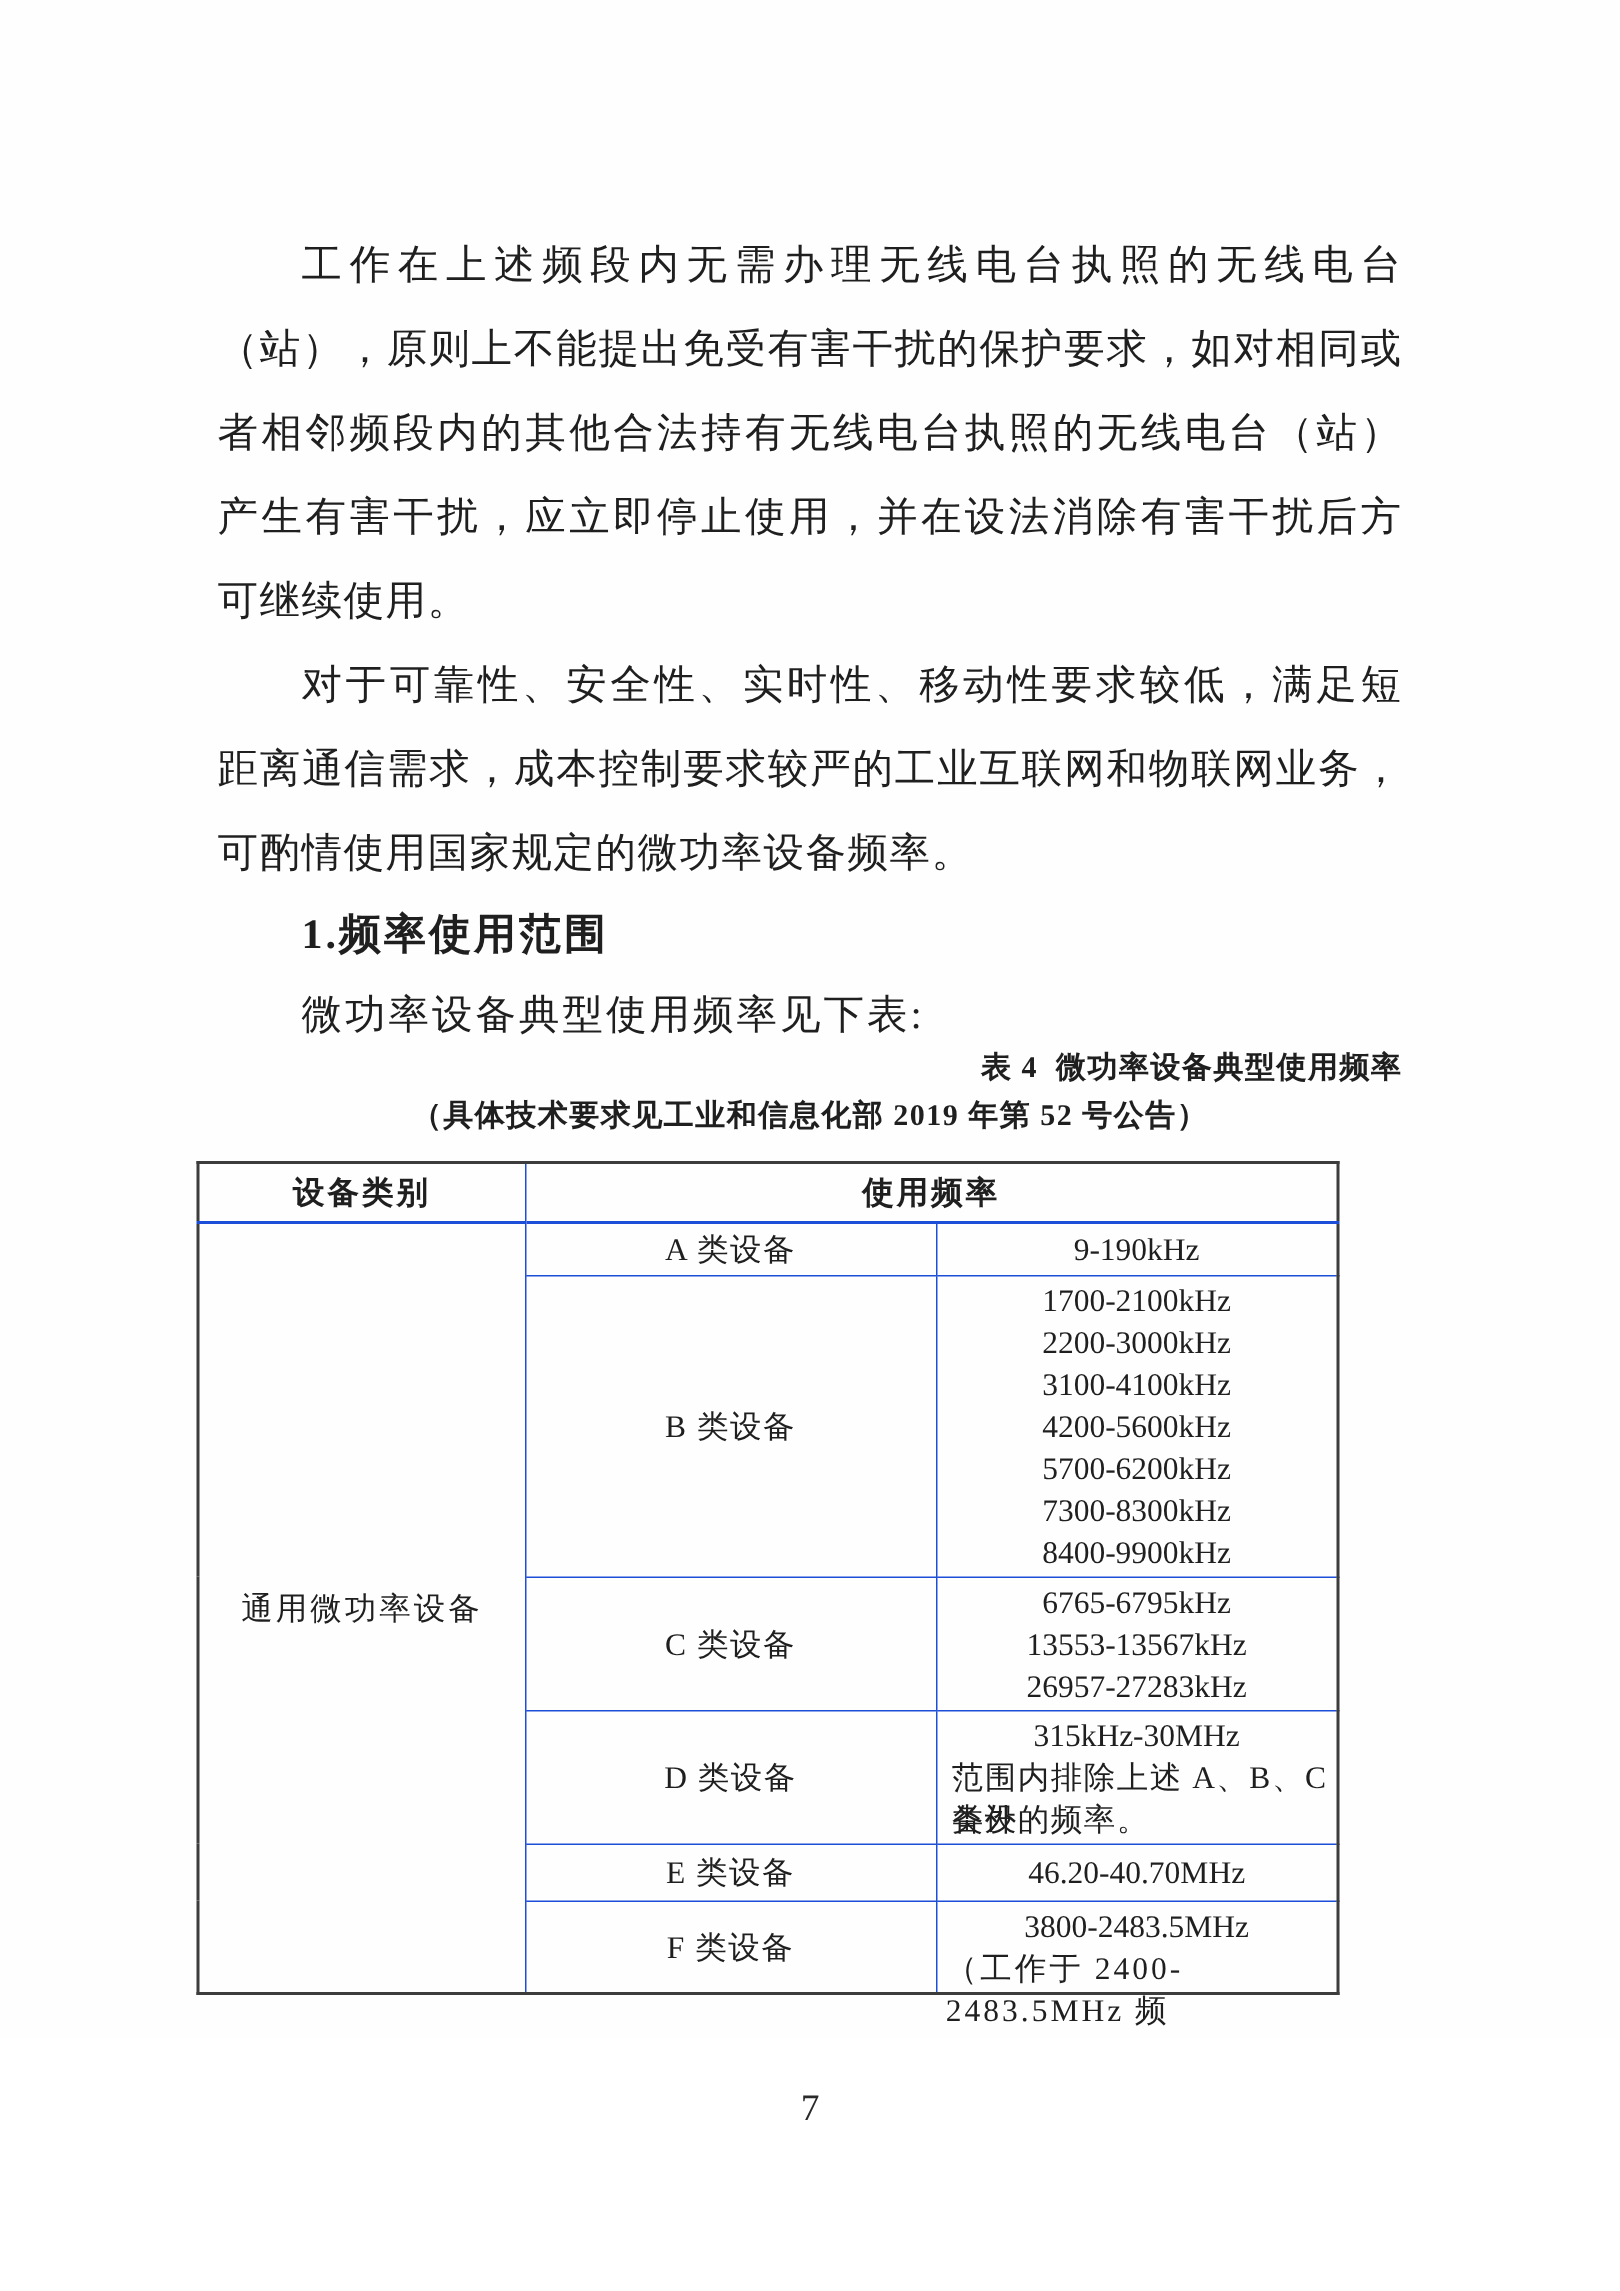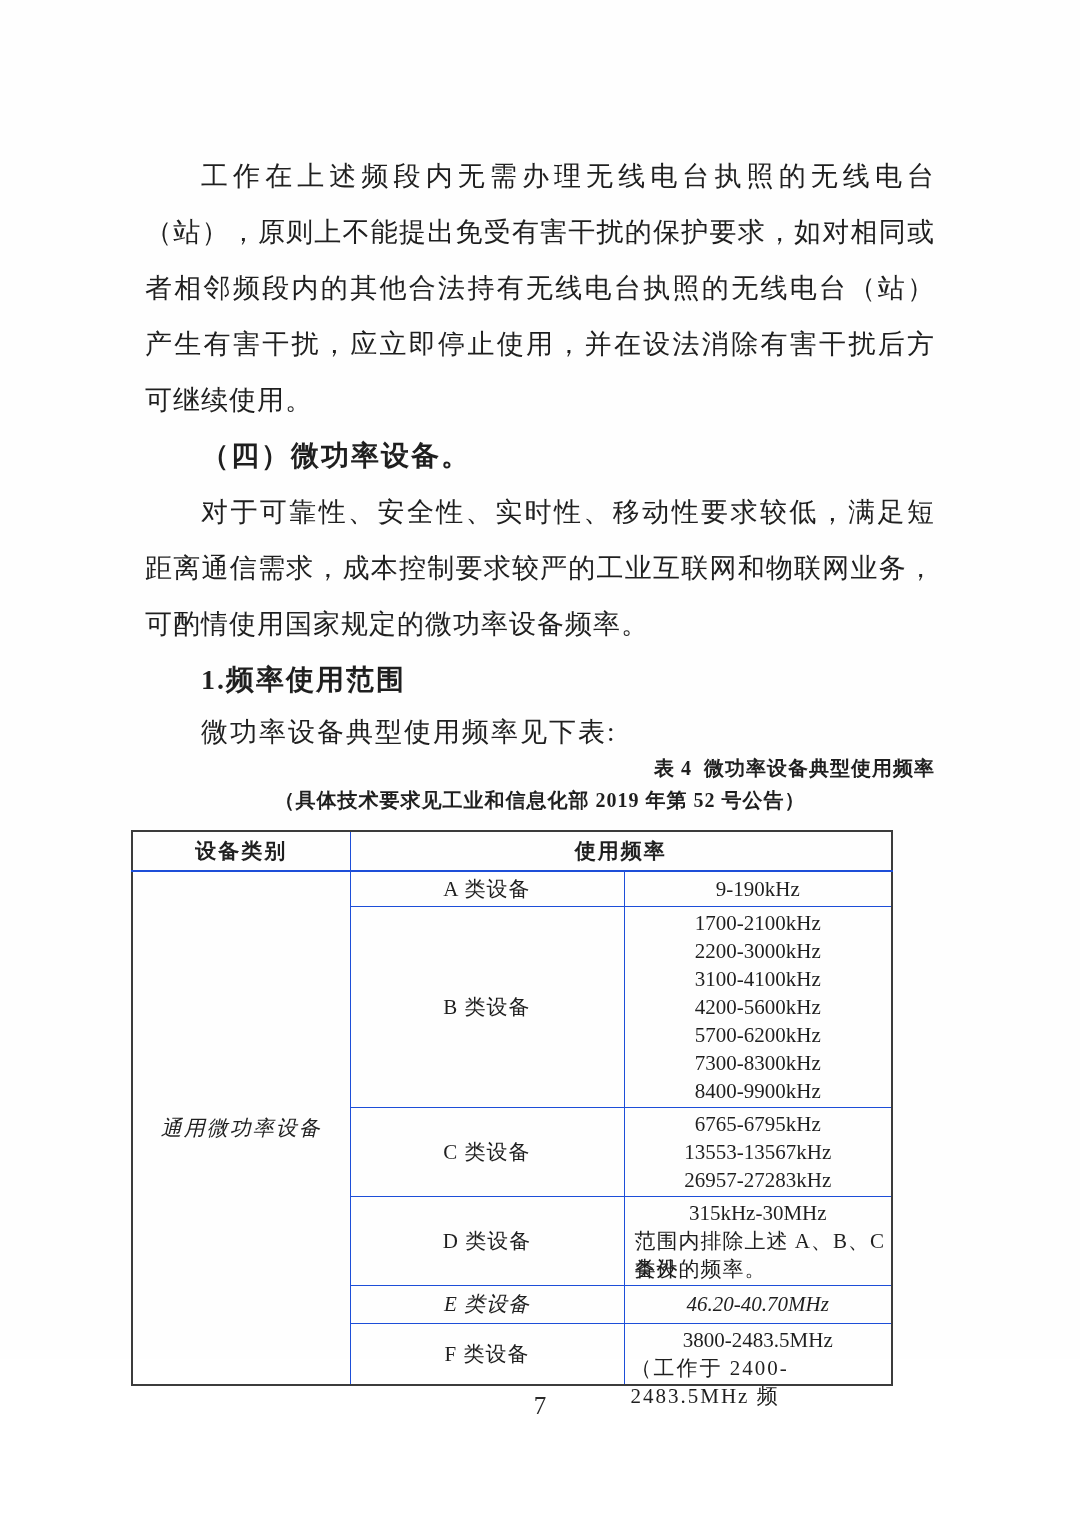--- a/index.html
+++ b/index.html
@@ -74,32 +74,31 @@
   tr.thead td {
     height: 40px;
     font-weight: bold;
     text-align: center;
     letter-spacing: 2px;
     border-bottom-width: 2px;
   }
   td.cat {
     text-align: center;
     letter-spacing: 2px;
-    font-style: italic;
   }
   td.cls {
     text-align: center;
     letter-spacing: 1px;
   }
   td.freqcell { text-align: center; padding: 2px 0; }
   .fl { height: 28px; line-height: 28px; }
   .note-l { text-align: left; padding-left: 10px; letter-spacing: 1px; }
   .note-f { text-align: left; padding-left: 6px; letter-spacing: 2px; }
   tr.row-a td { height: 35px; }
-  tr.row-e td { height: 38px; font-style: italic; }
+  tr.row-e td { height: 38px; }
 
   .pagenum {
     position: absolute;
     top: 1392px;
     left: 0;
     width: 100%;
     text-align: center;
     font-size: 25px;
     color: #2a2a2a;
   }
@@ -111,21 +110,20 @@
   <div class="doc">
 
     <div class="para">
       <div class="pline fill indent">工作在上述频段内无需办理无线电台执照的无线电台</div>
       <div class="pline fill">（站），原则上不能提出免受有害干扰的保护要求，如对相同或</div>
       <div class="pline fill">者相邻频段内的其他合法持有无线电台执照的无线电台（站）</div>
       <div class="pline fill">产生有害干扰，应立即停止使用，并在设法消除有害干扰后方</div>
       <div class="pline">可继续使用。</div>
     </div>
 
-    <div class="hline indent">（四）微功率设备。</div>
 
     <div class="para">
       <div class="pline fill indent">对于可靠性、安全性、实时性、移动性要求较低，满足短</div>
       <div class="pline fill">距离通信需求，成本控制要求较严的工业互联网和物联网业务，</div>
       <div class="pline">可酌情使用国家规定的微功率设备频率。</div>
     </div>
 
     <div class="hline indent">1.频率使用范围</div>
 
     <div class="introline indent">微功率设备典型使用频率见下表:</div>

